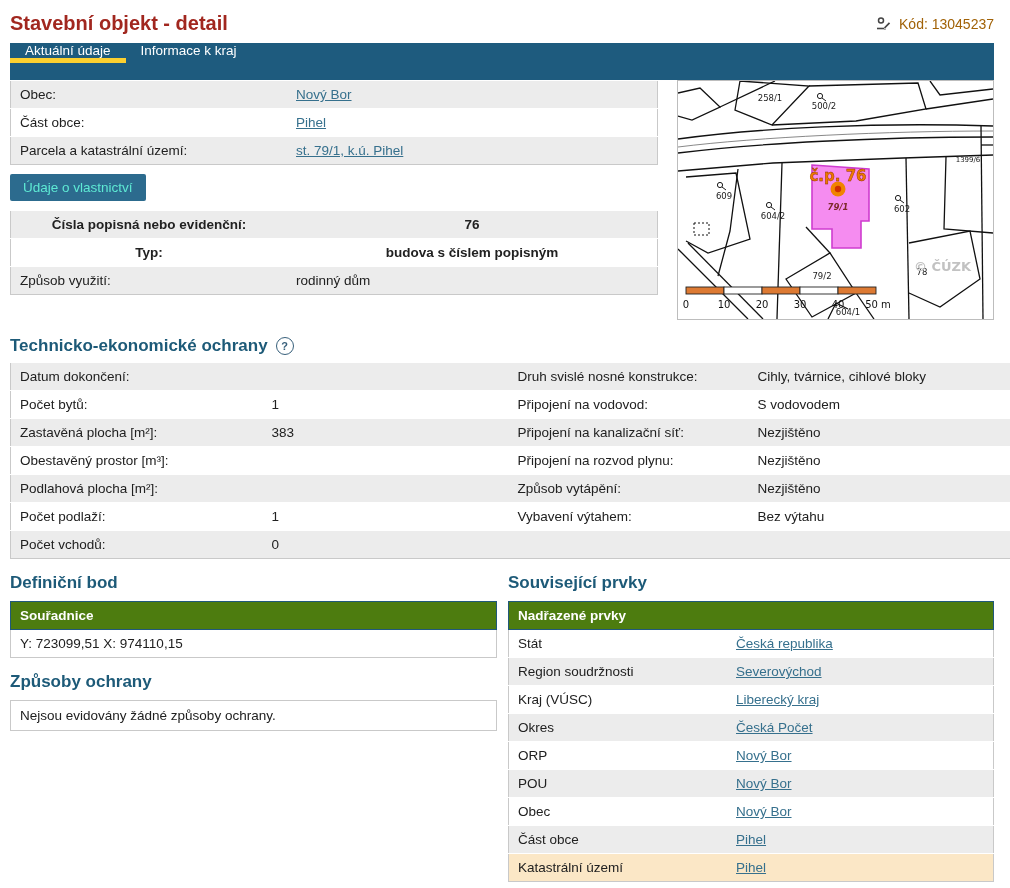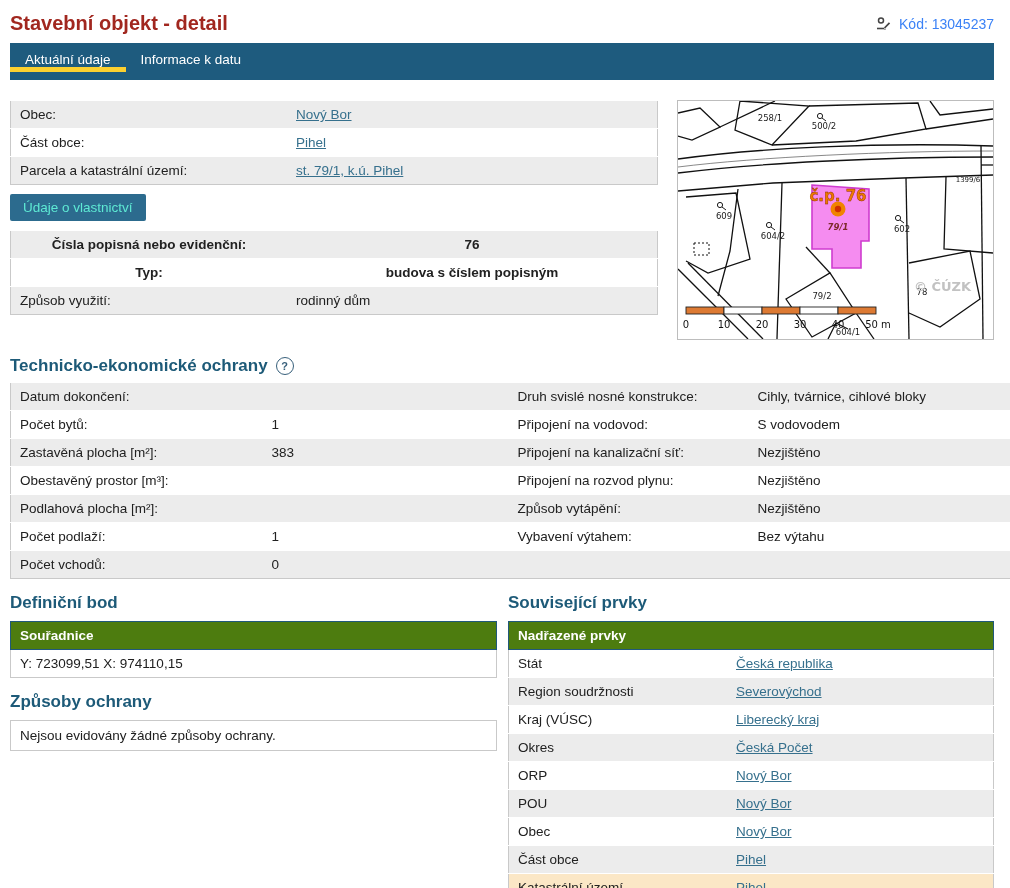--- a/index.html
+++ b/index.html
@@ -2,25 +2,25 @@
 <html><head>
 <meta charset="utf-8">
 <style>
   html,body{margin:0;padding:0;background:#fff;}
   body{font-family:"Liberation Sans","DejaVu Sans",sans-serif;color:#212121;}
   .page{position:relative;width:1010px;height:888px;overflow:hidden;background:#fff;}
 
   
   .hdr{display:flex;justify-content:space-between;align-items:center;padding:12px 16px 8px 10px;}
   .title{font-size:20px;font-weight:bold;color:#a1271f;}
-  .code{display:flex;align-items:center;gap:7px;font-size:14px;color:#3b82f6;}
+  .code{display:flex;align-items:center;gap:7px;font-size:14px;color:#a16207;}
   .code svg{display:block;}
 
   
-  .tabbar{margin:0 16px 20px 10px;background:#1e5b7e;height:37px;display:flex;align-items:center;}
+  .tabbar{margin:0 16px 0 10px;background:#1e5b7e;height:37px;display:flex;align-items:flex-start;}
   .tab{display:flex;align-items:center;padding:0 15px;color:#fff;font-size:13.5px;cursor:pointer;position:relative;}
   .tab.active{border-bottom:5px solid #fcd02f;padding-bottom:0px;}
   .tab:not(.active){border-bottom:5px solid transparent;}
 
   
   table{border-collapse:collapse;width:100%;font-size:13.5px;}
   .box-table{border:1px solid #c9c9c9;}
   .box-table td{padding:5px 9px;height:17px;vertical-align:middle;border-top:1px solid #fff;}
   .box-table tr:nth-child(odd) td{background:#ececec;}
   a.lnk{color:#36708d;text-decoration:underline;cursor:pointer;}
@@ -72,21 +72,21 @@
           <path d="M9.5,12 L14.5,6.8" stroke="#444" stroke-width="1.7" fill="none"></path>
           <path d="M9.2,12.6 l2,0.5 -1.6,0.8 z" fill="#444"></path>
         </svg>
       </span>
       <span>Kód: 13045237</span>
     </div>
   </div>
 
   <div class="tabbar">
     <div class="tab active">Aktuální údaje</div>
-    <div class="tab">Informace k datu</div>
+    <div class="tab">Informace k kraj</div>
   </div>
 
   <div class="row1">
     <div class="col-left">
 
       <table class="box-table">
         <tbody>
             <tr>
           <td class="lbl">Obec:</td>
           <td><a class="lnk">Nový Bor</a></td>

